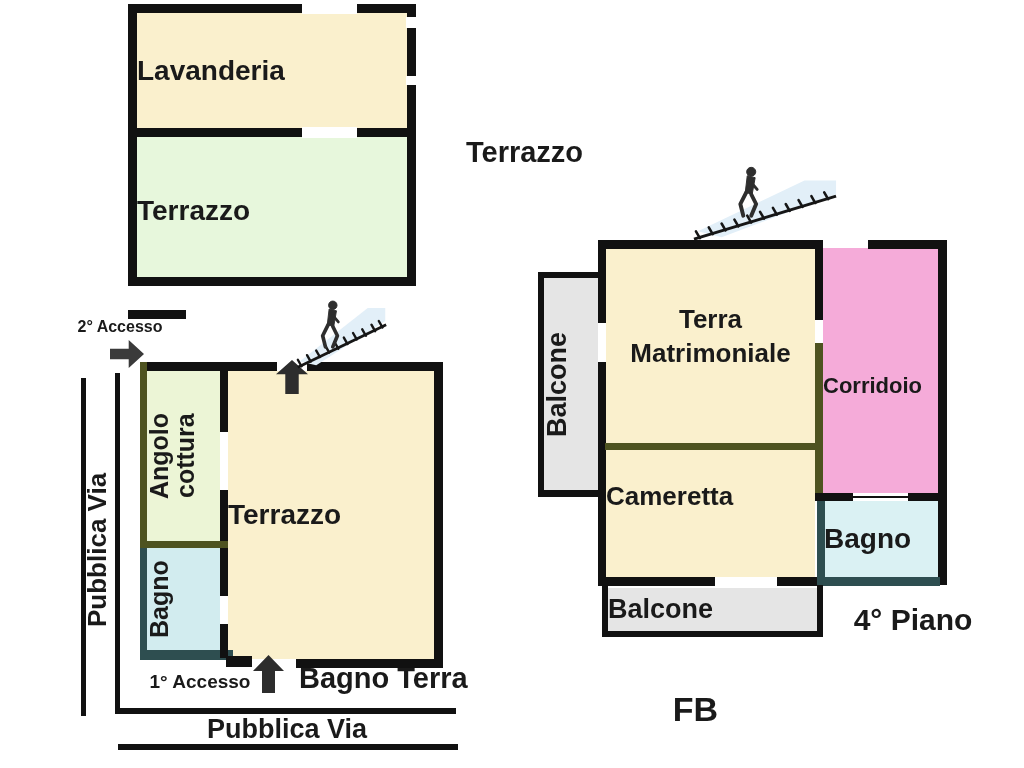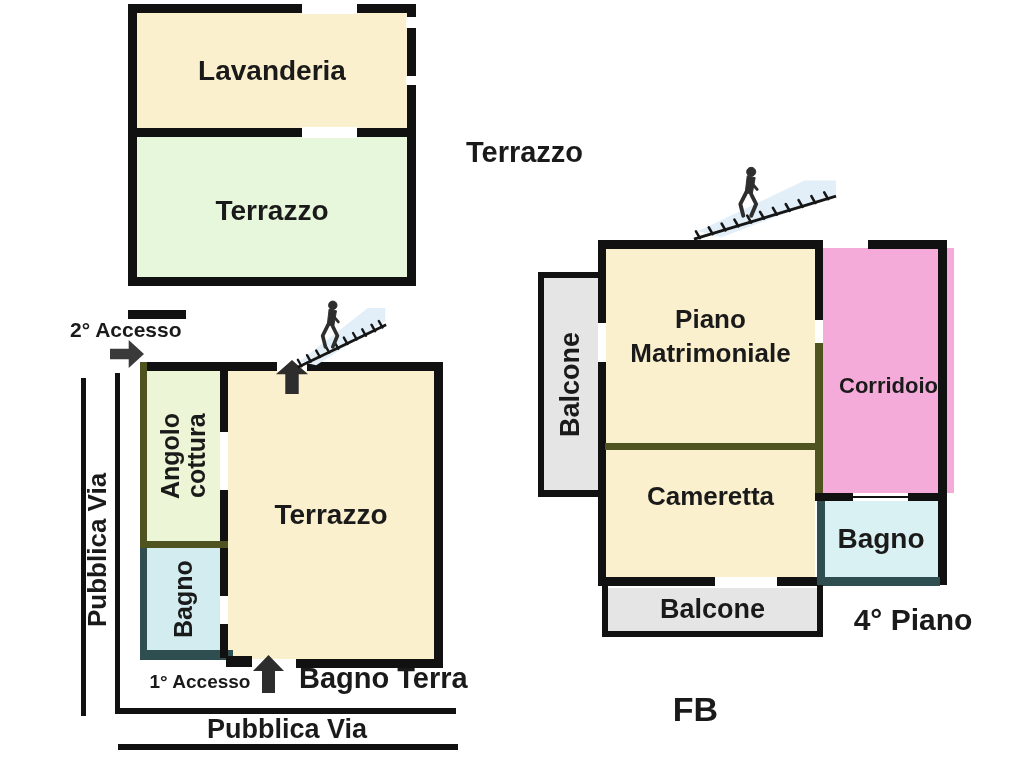--- a/index.html
+++ b/index.html
@@ -3,21 +3,21 @@
 <meta charset="utf-8">
 <style>
   html,body{margin:0;padding:0;background:#fff;}
   .canvas{position:relative;width:1024px;height:768px;background:#fff;overflow:hidden;
           font-family:"Liberation Sans","DejaVu Sans",sans-serif;color:var(--text,#1a1a1a);}
   .abs{position:absolute;}
   .w{position:absolute;background:var(--wall,#111);}
   .wo{position:absolute;background:var(--olive_wall,#4e5320);}
   .wt{position:absolute;background:var(--teal_wall,#2e4e50);}
   .gap{position:absolute;background:#fff;}
-  .room{position:absolute;display:flex;align-items:center;justify-content:center;
+  .room{position:absolute;display:flex;align-items:center;
         font-weight:bold;text-align:center;color:var(--text,#1a1a1a);}
   .lbl{position:absolute;font-weight:bold;text-align:center;color:var(--text,#1a1a1a);white-space:nowrap;}
   .wrap{white-space:normal;}
   .vspan{writing-mode:vertical-rl;transform:rotate(180deg);display:block;line-height:1.02;
          text-align:center;font-weight:bold;}
   .cream{background:var(--cream,#faf0cd);}
   .kgreen{background:var(--kitchen_green,#ecf5d6);}
   .tgreen{background:var(--terrace_green,#e7f7dc);}
   .cyan{background:var(--bath_cyan,#d2ecef);}
   .cyan2{background:var(--bath_cyan_light,#daf1f3);}
@@ -77,21 +77,21 @@
     <div class="wt" style="left:140px;top:650px;width:93px;height:10px;"></div>
     <div class="w" style="left:226px;top:656px;width:26px;height:11px;"></div>
     <div class="wo" style="left:140px;top:362px;width:7px;height:186px;"></div>
     <div class="wt" style="left:140px;top:541px;width:7px;height:112px;"></div>
     <div class="w" style="left:220px;top:362px;width:8px;height:70px;"></div>
     <div class="w" style="left:220px;top:490px;width:8px;height:106px;"></div>
     <div class="w" style="left:220px;top:624px;width:8px;height:34px;"></div>
     <div class="wo" style="left:140px;top:541px;width:88px;height:7px;"></div>
 
     <div class="w" style="left:128px;top:310px;width:58px;height:9px;"></div>
-    <div class="lbl" style="left:70px;top:318px;width:100px;font-size:21px;">2° Accesso</div>
+    <div class="lbl" style="left:70px;top:318px;width:100px;font-size:16px;">2° Accesso</div>
     <div class="arrow-right" style="left:110px;top:340px;width:34px;height:28px;"></div>
     <div class="w" style="left:81px;top:378px;width:5px;height:338px;"></div>
     <div class="w" style="left:115px;top:373px;width:5px;height:338px;"></div>
     <span class="vspan abs" style="left:84px;top:462px;height:175px;font-size:26px;">Pubblica Via</span>
 
     <div class="arrow-up" style="left:276px;top:360px;width:32px;height:34px;"></div>
     <svg class="abs" style="left:296px;top:297px;" width="92" height="72" viewBox="0 0 100 78" preserveAspectRatio="none">
       <polygon class="ramp" points="4,70 78,12 97,12 97,26 22,74"></polygon>
       <line class="comb" x1="2" y1="76" x2="98" y2="30"></line>
       <line class="tooth" x1="6" y1="75" x2="2" y2="68"></line>
@@ -140,26 +140,26 @@
       <g class="person" transform="translate(46,0)">
         <circle cx="14" cy="7" r="4.6"></circle>
         <path d="M10 11 L18 13 L15 30 L8 28 Z"></path>
         <path class="arm" d="M14 18 L20 25"></path>
         <path class="limb" d="M9 28 L3 40 L6 52"></path>
         <path class="limb" d="M14 30 L19 40 L14 52"></path>
       </g>
     </svg>
 
     <div class="room cream wrap" style="left:606px;top:248px;width:209px;height:195px;font-size:26px;line-height:1.3;padding-bottom:18px;box-sizing:border-box;">
-      <span>Piano Matrimoniale</span>
+      <span>Terra Matrimoniale</span>
     </div>
     <div class="room cream" style="left:606px;top:450px;width:209px;height:127px;font-size:26px;padding-bottom:35px;box-sizing:border-box;">
       <span>Cameretta</span>
     </div>
-    <div class="room pink" style="left:823px;top:248px;width:131px;height:245px;font-size:22px;padding-top:30px;box-sizing:border-box;">
+    <div class="room pink" style="left:823px;top:248px;width:115px;height:245px;font-size:22px;padding-top:30px;box-sizing:border-box;">
       <span>Corridoio</span>
     </div>
     <div class="room cyan2" style="left:824px;top:501px;width:114px;height:76px;font-size:28px;">
       <span>Bagno</span>
     </div>
     <div class="room gray" style="left:544px;top:278px;width:54px;height:212px;">
       <span class="vspan" style="height:160px;font-size:27px;">Balcone</span>
     </div>
     <div class="room gray" style="left:608px;top:588px;width:209px;height:43px;font-size:27px;">
       <span>Balcone</span>

